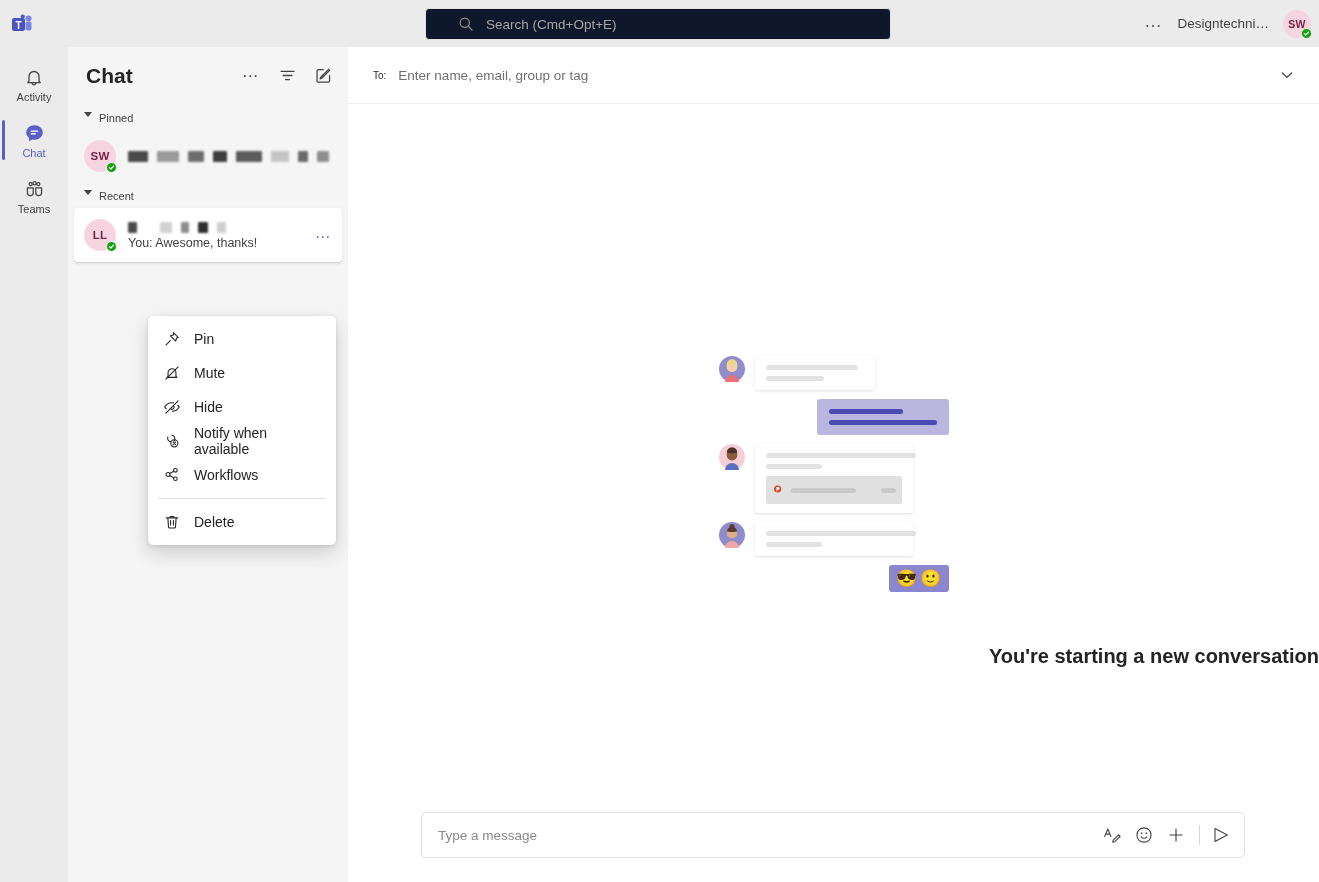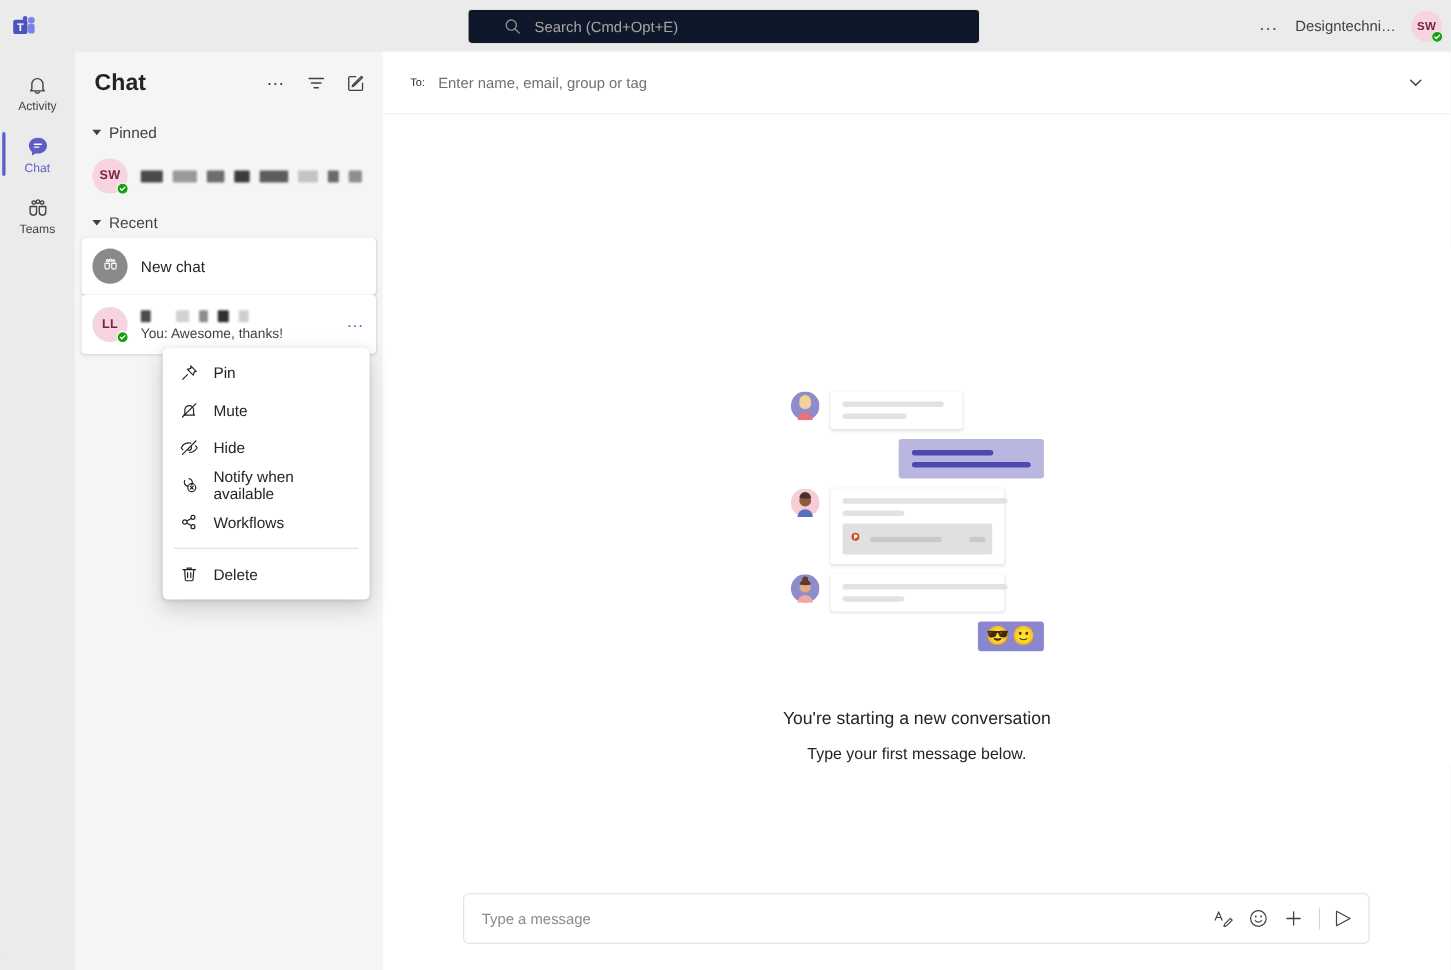--- a/index.html
+++ b/index.html
@@ -62,22 +62,22 @@
     position: absolute; left: 68px; top: 47px; width: 280px; height: 835px;
     background: #f5f5f5;
   }
   .cl-header { height: 57px; display: flex; align-items: center; padding: 0 14px 0 18px; }
   .cl-title { font-size: 21px; font-weight: 700; color: #242424; }
   .cl-actions { margin-left: auto; display: flex; align-items: center; gap: 14px; }
   .cl-act { width: 22px; height: 22px; display: flex; align-items: center; justify-content: center; cursor: pointer; color: #424242; }
   .cl-act.dots { font-size: 17px; letter-spacing: 1.5px; padding-bottom: 7px; }
 
   .group-head {
-    display: flex; align-items: center; gap: 7px; padding: 8px 0 6px 16px;
-    font-size: 14px; color: #424242; cursor: pointer;
+    display: flex; gap: 7px; padding: 8px 0 6px 16px;
+    font-size: 11px; color: #424242; cursor: pointer;
   }
   .caret { width: 0; height: 0; border-left: 4.5px solid transparent; border-right: 4.5px solid transparent; border-top: 5px solid #424242; }
 
   .row {
     position: relative; display: flex; align-items: center; gap: 12px;
     height: 52px; margin: 0 6px; padding: 0 10px; border-radius: 4px; cursor: pointer;
   }
   .row.card { background: #fff; box-shadow: 0 .3px 0.9px rgba(0,0,0,.08), 0 1.6px 3.6px rgba(0,0,0,.08); }
   .av {
     position: relative; width: 32px; height: 32px; border-radius: 50%; flex: none;
@@ -134,21 +134,21 @@
     background: #b9b6e0; border-radius: 3px; padding: 10px 12px; margin: 0 0 9px auto; width: 132px;
   }
   .bl-me { height: 5px; border-radius: 3px; background: #4a4ab0; margin-bottom: 6px; }
   .bl-me:last-child { margin-bottom: 0; }
   .filechip { display: flex; align-items: center; gap: 7px; background: #e0e0e0; border-radius: 2px; padding: 5px 6px; margin-top: 7px; }
   .emoji-bub {
     background: #8a87cf; border-radius: 3px; padding: 5px 8px; margin-left: auto; width: 60px;
     display: flex; gap: 3px; font-size: 17px; line-height: 1;
   }
 
-  .empty-title { position: absolute; left: 0; right: 0; top: 541px; text-align: center; font-size: 16px; font-weight: 400; color: #242424; }
+  .empty-title { position: absolute; left: 0; right: 0; top: 541px; text-align: right; font-size: 20px; font-weight: 700; color: #242424; }
   .empty-sub { position: absolute; left: 0; right: 0; top: 574px; text-align: center; font-size: 14.5px; color: #242424; }
 
   .composer-wrap { padding: 0 74px 24px 73px; }
   .composer {
     height: 46px; border: 1px solid #e0e0e0; border-radius: 5px; background: #fff;
     display: flex; align-items: center; padding: 0 12px 0 16px;
   }
   .composer-ph { font-size: 13.5px; color: #8a8a8a; flex: 1; }
   .comp-ic { width: 22px; height: 22px; margin-left: 10px; color: #424242; cursor: pointer; display: flex; align-items: center; justify-content: center; }
   .comp-div { width: 1px; height: 20px; background: #d6d6d6; margin-left: 12px; }
@@ -273,34 +273,20 @@
         <span class="rb" style="width:10px;background:#6a6a6a"></span>
         <span class="rb" style="width:12px;background:#8e8e8e"></span>
       </span>
     </div>
 
     <div class="group-head">
       <span class="caret"></span>
       <span>Recent</span>
     </div>
 
-    <div class="row card">
-      <span class="av gray">
-        <span>
-          <svg viewBox="0 0 24 24" width="19" height="19" fill="none" stroke="#fff" stroke-width="1.3">
-            <circle cx="8.4" cy="7.6" r="1.3"></circle>
-              <circle cx="12" cy="7" r="1.4"></circle>
-              <circle cx="15.6" cy="7.6" r="1.3"></circle>
-            <path d="M5.6 10.6h5.1v4.2a2.5 2.5 0 0 1-2.5 2.5h-.1a2.5 2.5 0 0 1-2.5-2.5z"></path>
-            <path d="M13.3 10.6h5.1v4.2a2.5 2.5 0 0 1-2.5 2.5h-.1a2.5 2.5 0 0 1-2.5-2.5z"></path>
-          </svg>
-        </span>
-      </span>
-      <span class="row-name">New chat</span>
-    </div>
 
     <div class="row card" style="height:54px">
       <span class="av pink">
         <span>LL</span>
         <span class="presence">
           <svg viewBox="0 0 8 8">
               <path d="M1.6 4.1L3.2 5.7L6.4 2.4" stroke="#fff" stroke-width="1.4" fill="none" stroke-linecap="round" stroke-linejoin="round"></path>
             </svg>
         </span>
       </span>
@@ -471,21 +457,20 @@
           </span>
         </div>
 
         <div class="emoji-bub">
           <span>😎</span>
           <span>🙂</span>
         </div>
       </div>
 
       <div class="empty-title">You're starting a new conversation</div>
-      <div class="empty-sub">Type your first message below.</div>
     </div>
 
     <div class="composer-wrap">
       <div class="composer">
         <span class="composer-ph">Type a message</span>
 
         <span class="comp-ic">
           <svg viewBox="0 0 22 22" width="20" height="20" fill="none" stroke="#424242" stroke-width="1.2" stroke-linejoin="round">
             <path d="M3 12.6L6.4 4.4l3.4 8.2M4.2 10h4.6" stroke-linecap="round"></path>
             <path d="M12.4 16.6l5.8-5.8 1.8 1.8-5.8 5.8-2.4.6z"></path>

